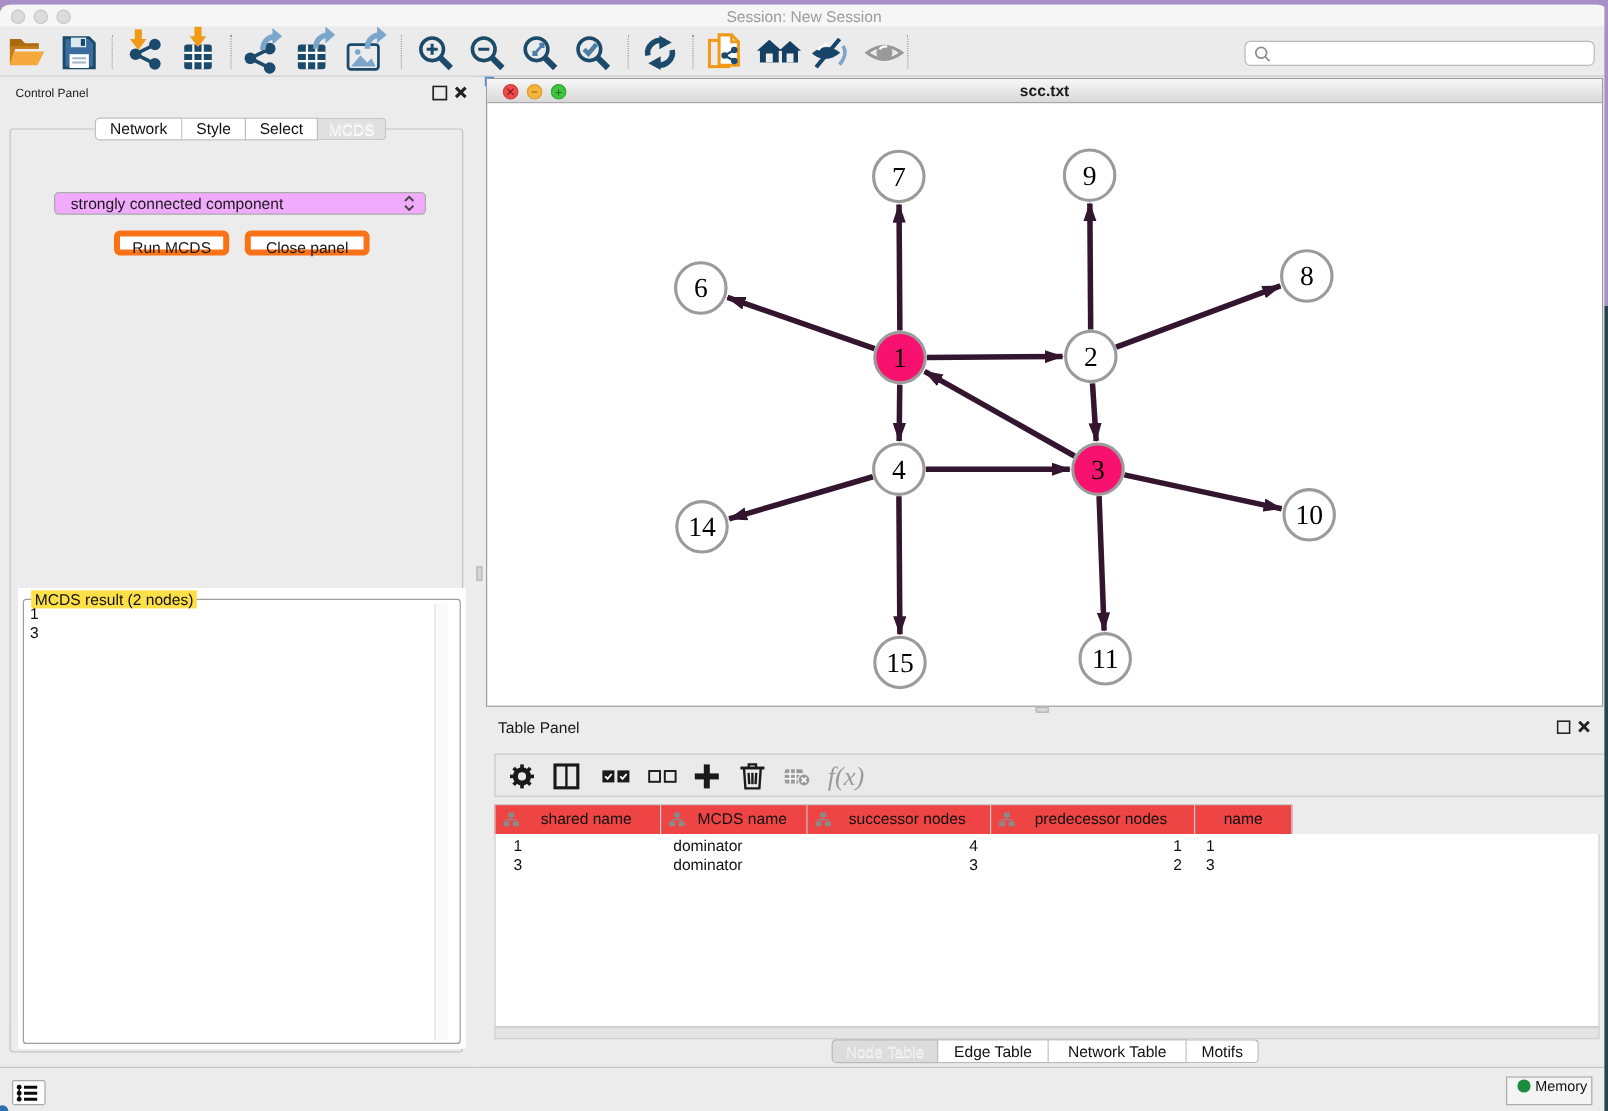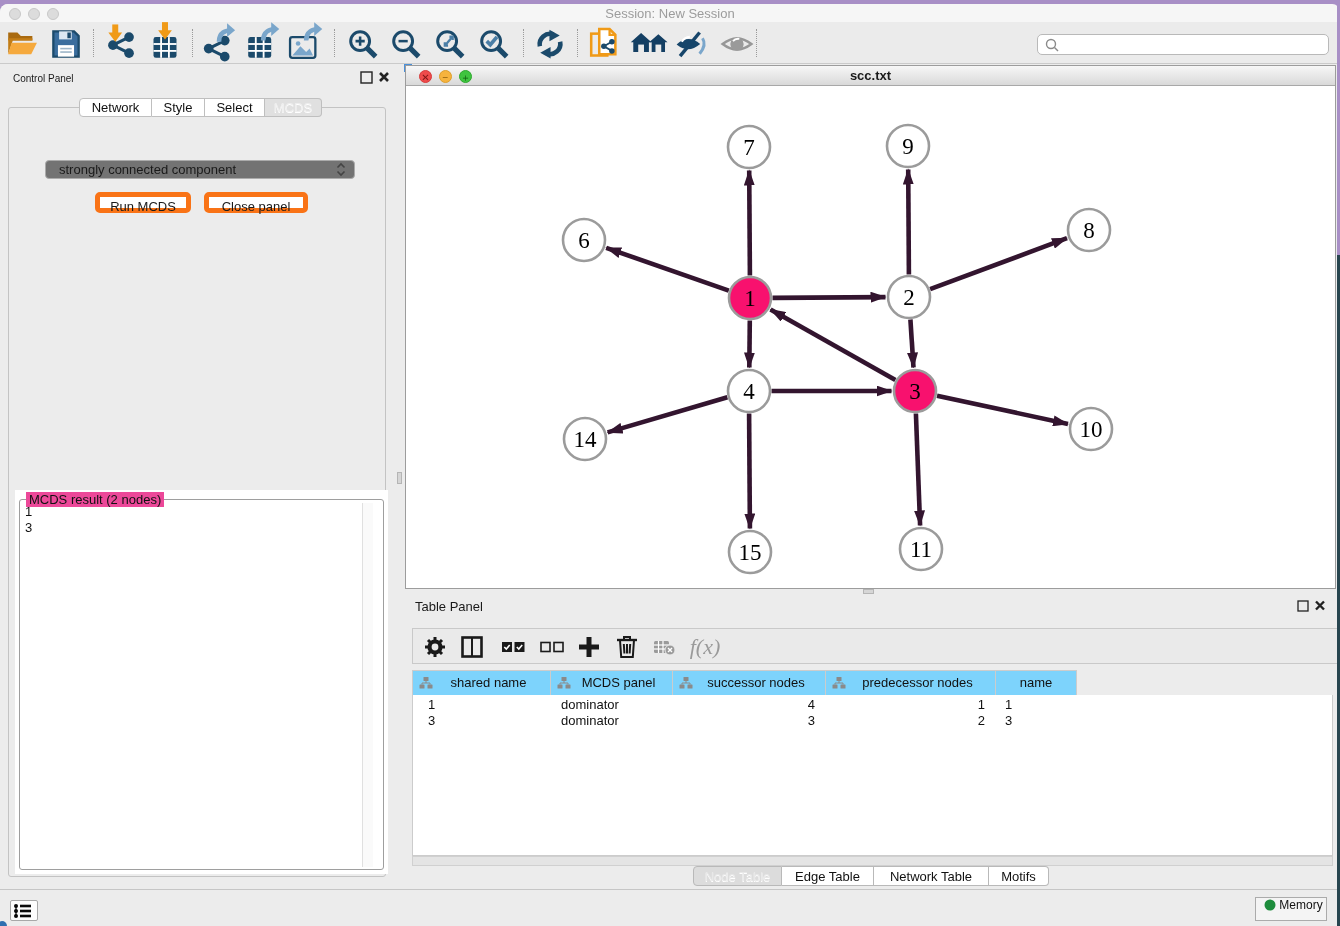--- a/index.html
+++ b/index.html
@@ -18,38 +18,38 @@
 
 #cpanel { position:absolute; left:0; top:64px; width:394px; height:823px; background:#ececec; }
 #cpanel .hdr { position:absolute; left:13px; top:9px; font-size:10px; color:#1a1a1a; }
 .tabrow { position:absolute; font-size:13px; color:#111; z-index:5; }
 .tab { position:absolute; top:0; height:19px; background:#fff; border:1px solid #bfbfbf; border-left:none; text-align:center; line-height:18px; }
 .tab.first { border-left:1px solid #bfbfbf; border-radius:4px 0 0 4px; }
 .tab.last { border-radius:0 4px 4px 0; }
 .tab.sel { background:#e0e0e0; color:#eeeeee; text-shadow:0 1px 0 #fff; }
 #cpcontent { position:absolute; left:8px; top:43px; width:378px; height:770px; border:1px solid #c3c3c3; border-radius:3px; background:#ececec; }
 #optlabel { position:absolute; left:0; top:30px; width:100%; text-align:center; font-size:13px; color:#1a1a1a; }
-#dropdown { position:absolute; left:36px; top:52px; width:310px; height:19px; background:#737373; border:1px solid #ababab; border-radius:4px; font-size:13px; color:#1a1a1a; line-height:17px; padding-left:13px; }
+#dropdown { position:absolute; left:36px; top:52px; width:310px; height:19px; background:#f0abfc; border:1px solid #ababab; border-radius:4px; font-size:13px; color:#1a1a1a; line-height:17px; padding-left:13px; }
 .btn { position:absolute; top:84px; height:21px; background:#fff; border:5px solid #f97316; border-radius:5px; font-size:13px; color:#1a1a1a; text-align:center; line-height:19px; }
 #resultpanel { position:absolute; left:6px; top:382px; width:373px; height:384px; background:#fff; }
 #groupbox { position:absolute; left:4px; top:9px; width:365px; height:371px; border:1px solid #9e9e9e; border-radius:3px; }
-#grouplabel { position:absolute; left:6px; top:-8px; background:#ec4899; padding:0 3px; font-size:13px; color:#111; }
+#grouplabel { position:absolute; left:6px; top:-8px; background:#fde047; padding:0 3px; font-size:13px; color:#111; }
 #resulttext { position:absolute; left:1px; top:4px; font-size:13px; color:#111; line-height:16px; }
 #vscroll { position:absolute; right:10px; top:3px; width:11px; height:364px; background:#fafafa; border-left:1px solid #e0e0e0; }
 
 #netwin { position:absolute; left:405px; top:65px; width:931px; height:524px; border:1px solid #9c9c9c; background:#fff; }
 #nettitle { position:absolute; left:0; top:0; width:100%; height:20px; background:linear-gradient(#f7f7f7,#d9d9d9); border-bottom:1px solid #a8a8a8; }
 #nettitle .t { position:absolute; width:100%; text-align:center; top:2px; font-size:13px; font-weight:700; color:#1a1a1a; }
 .mbtn { position:absolute; top:3.5px; width:13px; height:13px; border-radius:50%; font-size:10px; line-height:13px; text-align:center; }
 
 #tpanel { position:absolute; left:400px; top:595px; width:940px; height:292px; background:#ececec; }
 #tpanel .hdr { position:absolute; left:15px; top:4px; font-size:13px; color:#1a1a1a;text-align:center; }
 #ttoolbar { position:absolute; left:12px; top:33px; width:1319px; height:36px; border:1px solid #c9c9c9; background:#eaeaea; }
 #thead { position:absolute; left:12px; top:75px; height:25px; font-size:13px; color:#111; }
-.th { position:absolute; top:0; height:33px; background:#7dd3fc; border:1px solid #cccccc; border-left:none; }
+.th { position:absolute; top:0; height:33px; background:#ef4444; border:1px solid #cccccc; border-left:none; }
 .th .lbl { position:absolute; top:4px; width:100%; text-align:center; }
 #trows { position:absolute; left:12px; top:100px; width:921px; height:161px; background:#fff; border-left:1px solid #cccccc; border-right:1px solid #cccccc; border-bottom:1px solid #cccccc; font-size:13px; color:#111; }
 .cell { position:absolute; height:16px; line-height:16px; }
 #tstrip { position:absolute; left:12px; top:261px; width:921px; height:10px; background:#e4e4e4; border:1px solid #d0d0d0; }
 .btab { position:absolute; top:271px; height:20px; background:#fff; border:1px solid #b9b9b9; border-left:none; font-size:13px; color:#111; text-align:center; line-height:19px; }
 
 #statusbar { position:absolute; left:0; top:889px; width:1338px; height:37px; background:#ececec; border-top:1px solid #c6c6c6; }
 #listbtn { position:absolute; left:10px; top:10px; width:28px; height:21px; background:#fdfdfd; border:1px solid #a8a8a8; border-radius:2px; }
 #membtn { position:absolute; left:1255px; top:7px; width:72px; height:24px; background:#f4f4f4; border:1px solid #ababab; font-size:12px; color:#111; }
 #rightstrip { position:absolute; right:0; top:0; width:3px; height:926px; background:linear-gradient(#a88fc6 0 255px, #27454f 255px); }
@@ -423,21 +423,21 @@
       </div>
     <div class="th" style="left:139px; width:122px;">
         <svg width="14" height="14" style="position:absolute;left:6px;top:5px;">
           <g fill="#8a8a8a">
             <rect x="4.5" y="1" width="5" height="4" rx="0.5"></rect>
             <rect x="0.5" y="8.5" width="5" height="4" rx="0.5"></rect>
             <rect x="8.5" y="8.5" width="5" height="4" rx="0.5"></rect>
             <path d="M7,5 L7,7 M3,8.5 L3,7 L11,7 L11,8.5" stroke="#8a8a8a" stroke-width="1" fill="none"></path>
           </g>
         </svg>
-        <div class="lbl" style="padding-left:14px;">MCDS panel</div>
+        <div class="lbl" style="padding-left:14px;">MCDS name</div>
       </div>
     <div class="th" style="left:261px; width:153px;">
         <svg width="14" height="14" style="position:absolute;left:6px;top:5px;">
           <g fill="#8a8a8a">
             <rect x="4.5" y="1" width="5" height="4" rx="0.5"></rect>
             <rect x="0.5" y="8.5" width="5" height="4" rx="0.5"></rect>
             <rect x="8.5" y="8.5" width="5" height="4" rx="0.5"></rect>
             <path d="M7,5 L7,7 M3,8.5 L3,7 L11,7 L11,8.5" stroke="#8a8a8a" stroke-width="1" fill="none"></path>
           </g>
         </svg>

